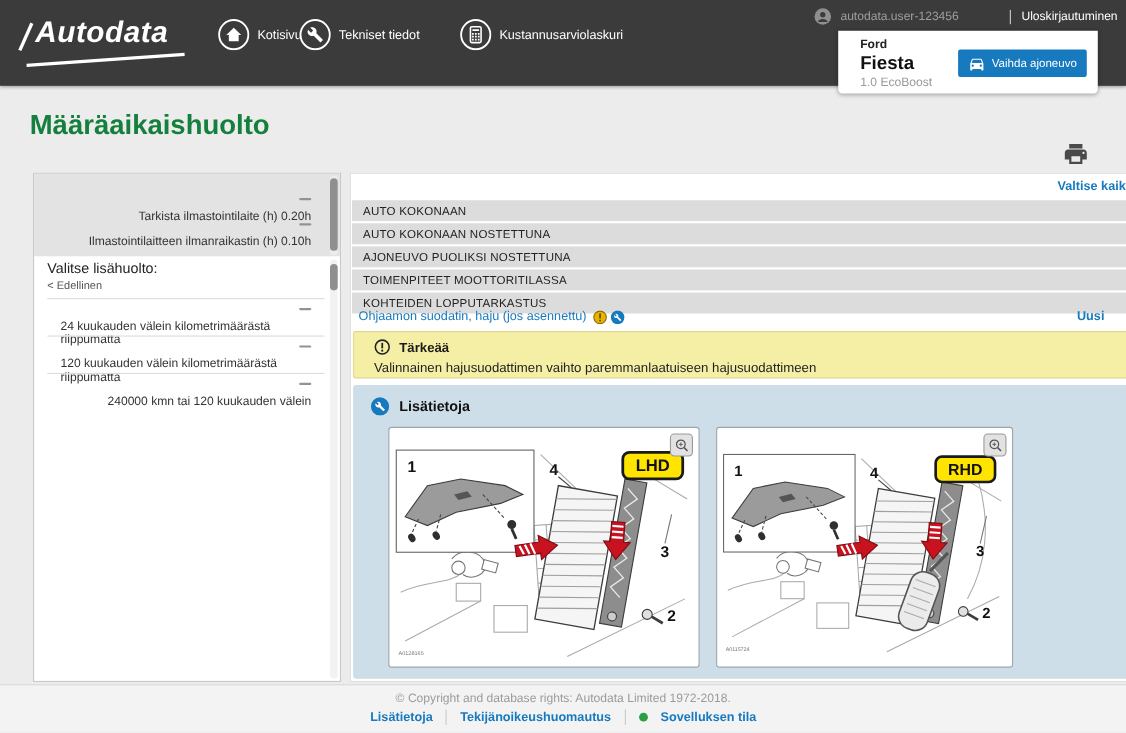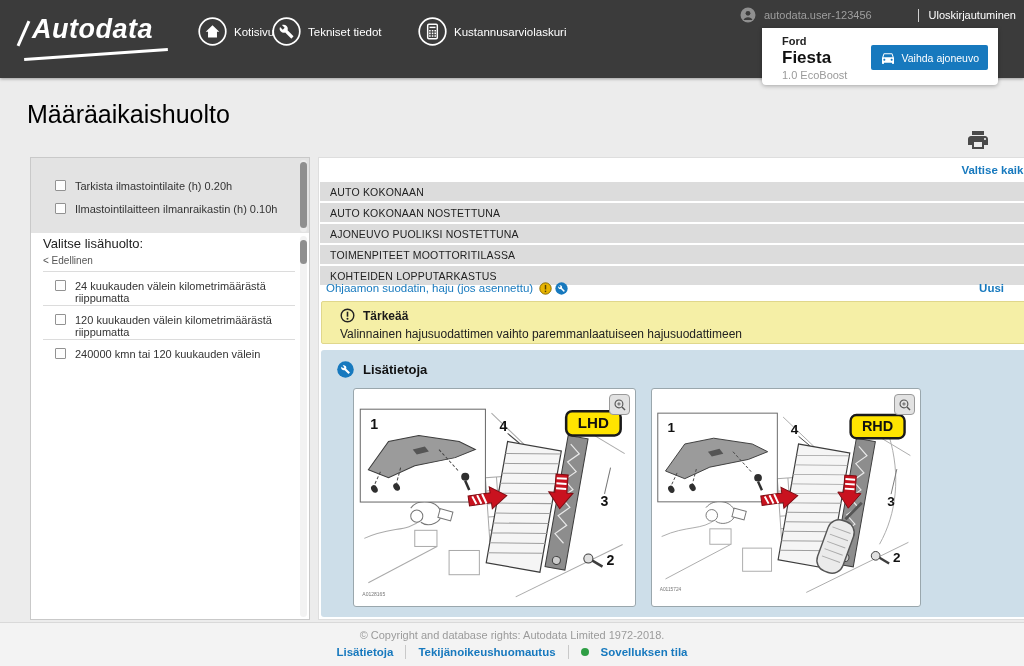--- a/index.html
+++ b/index.html
@@ -17,27 +17,27 @@
   .logo-underline { position:absolute; top:53px; left:24px; width:144px; height:3px; background:#fff; transform:rotate(-4deg); }
   .nav-item { position:absolute; top:17px; display:flex; align-items:center; gap:7px; color:#fff; font-size:11.5px; cursor:pointer; }
   .nav-icon { width:29px; height:29px; }
   .vehicle-card { position:absolute; top:28px; left:762px; width:236px; height:57px; background:#fff; border-radius:0 0 4px 4px; box-shadow:0 1px 4px rgba(0,0,0,.3); padding:7px 10px 0 20px; z-index:5; }
   .vehicle-card .make { font-size:11px; font-weight:bold; color:#222; }
   .vehicle-card .model { font-size:17px; font-weight:bold; color:#111; margin-top:1px; }
   .vehicle-card .engine { font-size:11px; color:#9a9a9a; margin-top:1px; }
   .change-btn { position:absolute; top:17px; right:10px; height:25px; background:#1779be; color:#fff; font-size:10.5px; display:flex; align-items:center; gap:6px; padding:0 9px; border-radius:2px; cursor:pointer; }
 
   
-  .page-title { position:absolute; top:100px; left:27px; font-size:25px; color:#000000; }
+  .page-title { position:absolute; top:100px; left:27px; font-size:25px; color:#15803d;font-weight:bold; }
   .print-btn { position:absolute; top:128px; left:966px; width:24px; height:24px; cursor:pointer; }
 
   
   .sidebar { position:absolute; left:30px; top:157px; width:280px; height:463px; background:#fff; border:1px solid #c9c9c9; }
   .sb-gray { position:absolute; top:0; left:0; right:0; height:75px; background:#e3e3e3; }
-  .sb-row { position:absolute; left:24px; right:26px; height:16px; display:flex; align-items:flex-start; gap:9px; font-size:11px; color:#333; }
+  .sb-row { position:absolute; left:24px; right:26px; height:16px; display:flex; align-items:flex-end; gap:9px; font-size:11px; color:#333;flex-direction:column; }
   .sb-title { position:absolute; top:78px; left:12px; font-size:13px; color:#222; }
   .sb-back { position:absolute; top:97px; left:12px; font-size:10px; color:#555; cursor:pointer;text-align:right; }
   .sb-hr { position:absolute; left:12px; right:14px; height:1px; background:#dcdcdc; }
   .cb { width:11px; height:11px; min-width:11px; border:1px solid #929292; background:#fdfdfd; border-radius:1px; cursor:pointer; }
   .sb-scroll1 { position:absolute; top:2px; right:2px; width:7px; height:72px; background:#ededed; border-radius:4px; }
   .sb-scroll2 { position:absolute; top:78px; right:2px; bottom:2px; width:7px; background:#f2f2f2; border-radius:4px; }
   .sb-thumb1 { position:absolute; top:2px; left:0; width:7px; height:66px; background:#8f8f8f; border-radius:4px; }
   .sb-thumb2 { position:absolute; top:4px; left:0; width:7px; height:24px; background:#8f8f8f; border-radius:4px; }
 
   

